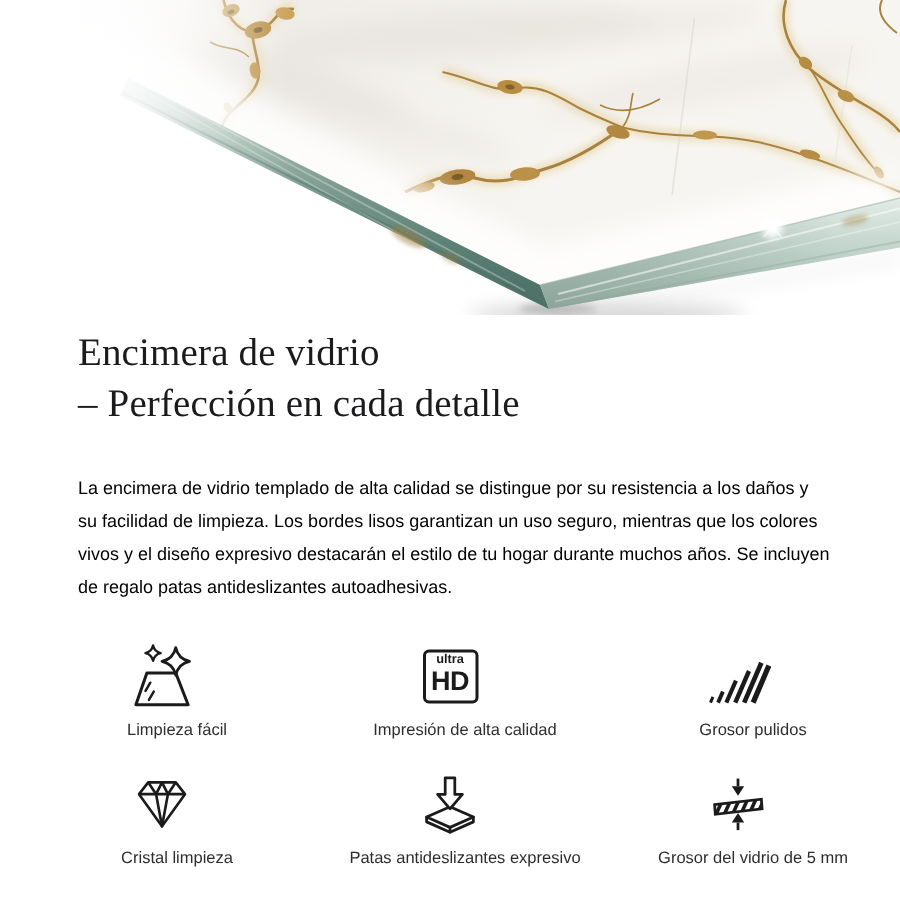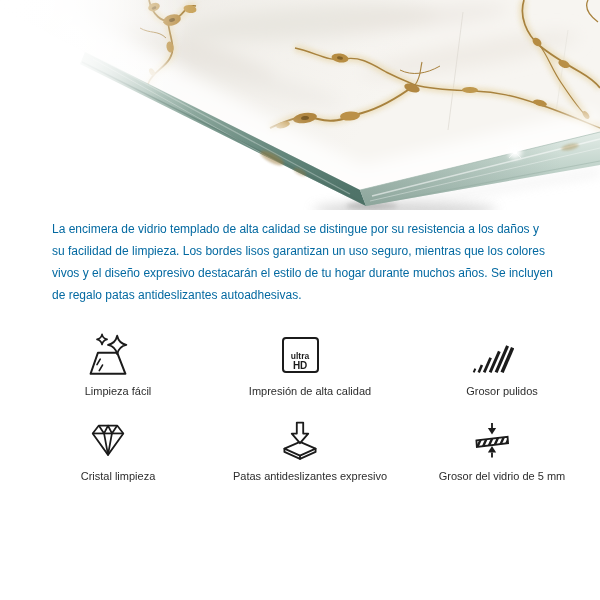--- a/index.html
+++ b/index.html
@@ -10,36 +10,36 @@
   }
   .stage{width:600px;height:600px;background:#fff;}
   .hero{display:block;width:600px;height:210px;}
   .content{padding:0 52px;}
   .headline{
     font-family:"Liberation Serif","DejaVu Serif",serif;
     font-weight:400;font-size:26px;line-height:34px;color:#1b1b1d;
     margin:8px 0 0;letter-spacing:.1px;
   }
   .headline div{white-space:nowrap;}
-  .para{margin-top:7px;font-size:12px;line-height:22px;color:#0369a1;letter-spacing:0;}
+  .para{margin-top:28px;font-size:12px;line-height:22px;color:#000000;letter-spacing:0;}
   .para div{white-space:nowrap;}
   .features{
     display:grid;grid-template-columns:repeat(3,1fr);
     row-gap:20px;margin:26px -40px 0;
   }
   .feature{display:flex;flex-direction:column;align-items:center;}
   .icon-box{height:46px;display:flex;align-items:center;justify-content:center;}
   .feature-label{margin-top:7px;font-size:11px;color:#2d2d2d;text-align:left;white-space:nowrap;padding-left:20px;}
   .uhd-box{
     width:33px;height:32px;border:2.5px solid #1b1b1b;border-radius:4px;
-    display:flex;flex-direction:column;align-items:center;justify-content:flex-end;
+    display:flex;flex-direction:column;align-items:center;justify-content:flex-start;
     line-height:1;color:#1b1b1b;background:#fff;
   }
   .uhd-top{font-size:8.5px;font-weight:700;}
-  .uhd-bottom{font-size:10px;font-weight:700;letter-spacing:-.3px;margin-top:1px;}
+  .uhd-bottom{font-size:18px;font-weight:700;letter-spacing:-.3px;margin-top:1px;}
   .ico{display:block;}
 </style>
 </head>
 <body>
 
 <div class="stage">
 
   <svg class="hero" viewBox="0 0 600 210" aria-hidden="true">
     <defs>
       <clipPath id="surfClip">
@@ -195,20 +195,22 @@
       <circle cx="515" cy="152" r="2.2" fill="#ffffff"></circle>
     </g>
 
     <rect x="0" y="0" width="600" height="210" fill="url(#leftFade)"></rect>
     <rect x="0" y="0" width="320" height="170" fill="url(#tlFade)"></rect>
   </svg>
 
   <div class="content">
 
     <h1 class="headline">
+      <div>Encimera de vidrio</div>
+      <div>– Perfección en cada detalle</div>
     </h1>
 
     <div class="para">
       <div>La encimera de vidrio templado de alta calidad se distingue por su resistencia a los daños y</div>
       <div>su facilidad de limpieza. Los bordes lisos garantizan un uso seguro, mientras que los colores</div>
       <div>vivos y el diseño expresivo destacarán el estilo de tu hogar durante muchos años. Se incluyen</div>
       <div>de regalo patas antideslizantes autoadhesivas.</div>
     </div>
 
     <div class="features">

